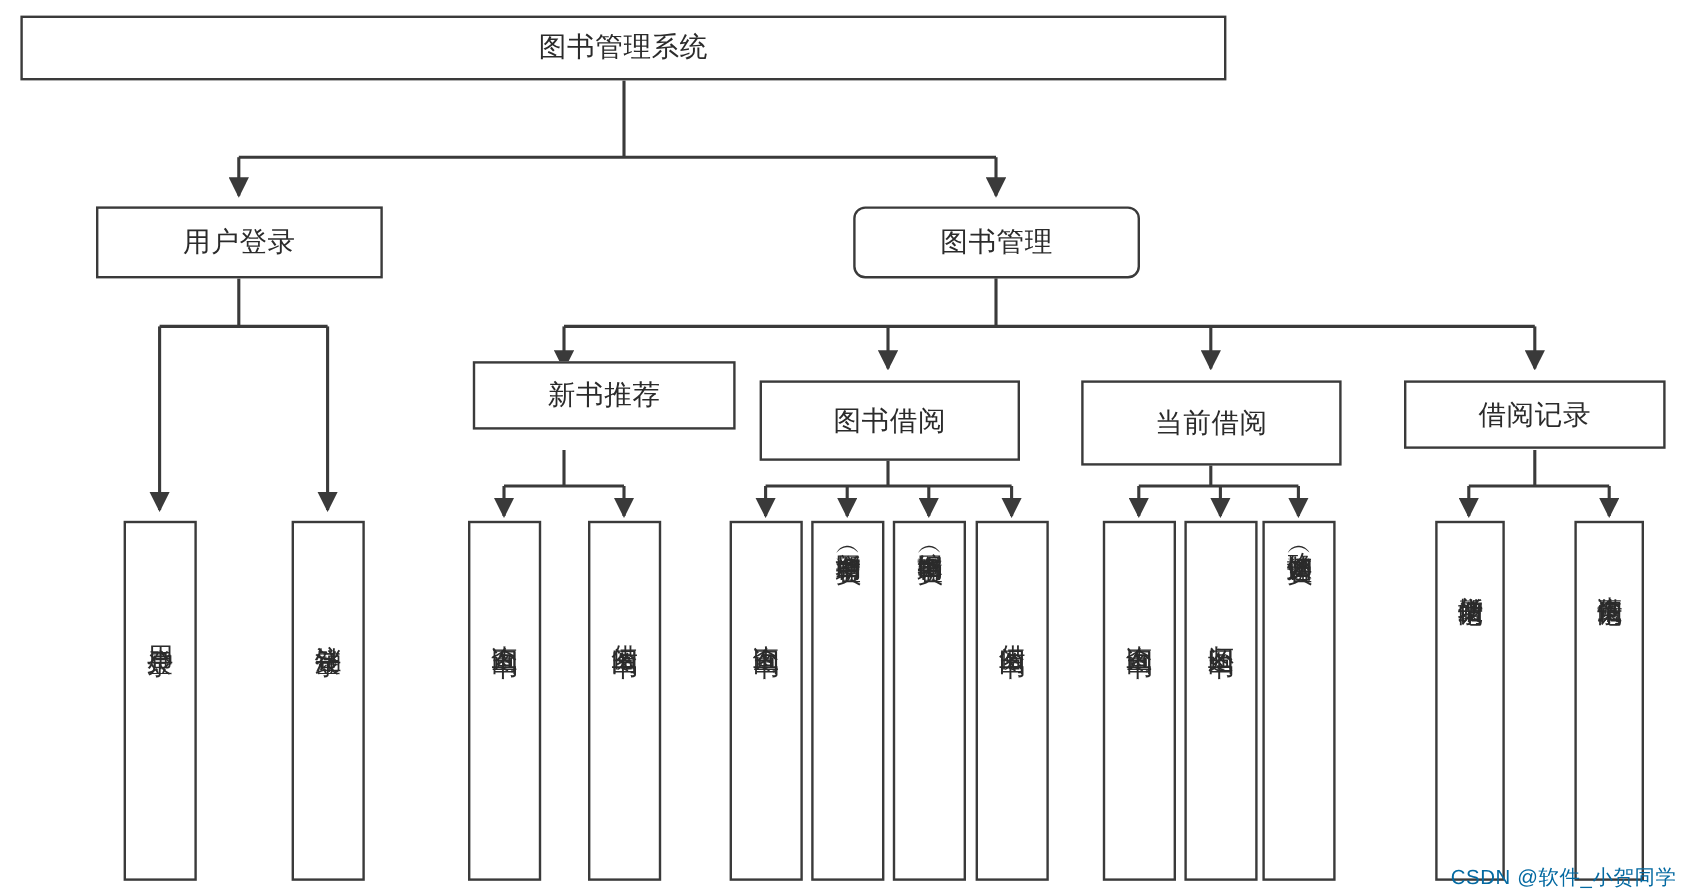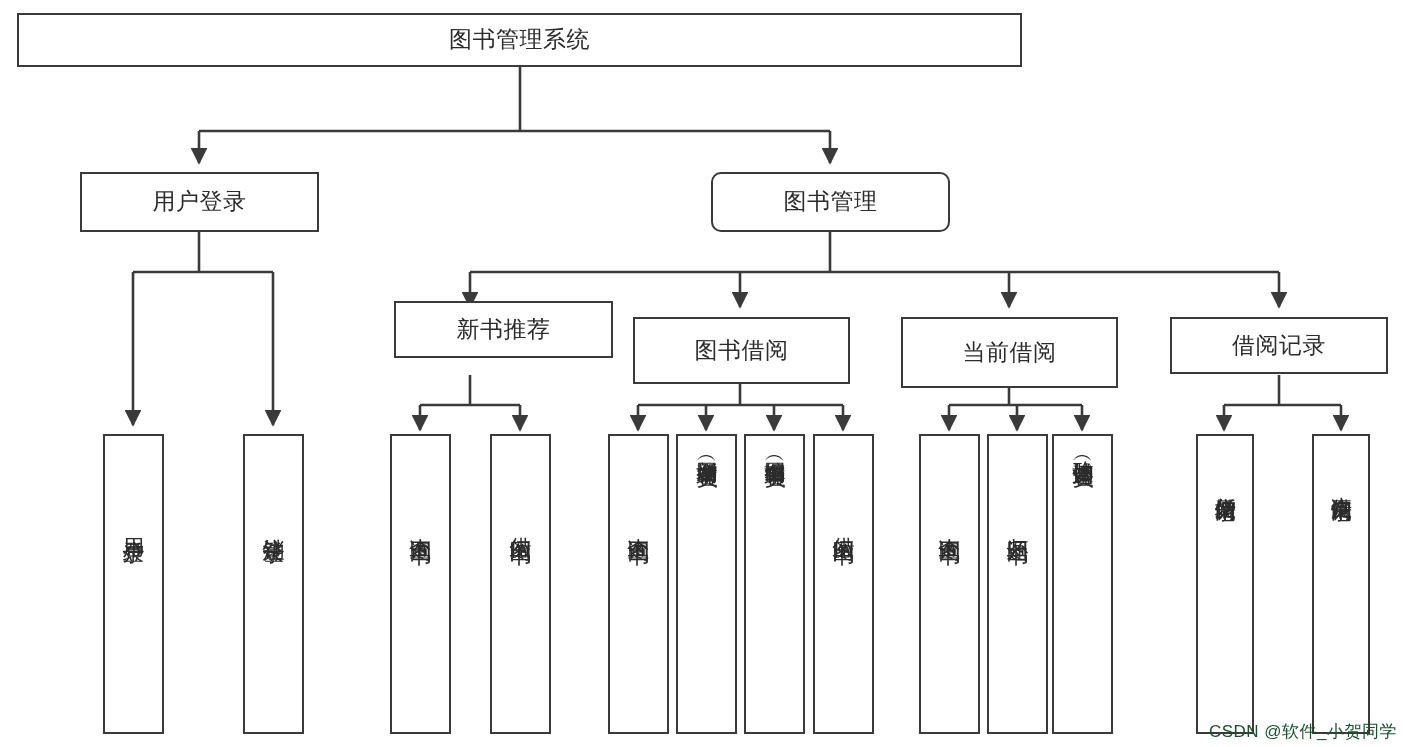--- a/index.html
+++ b/index.html
@@ -60,21 +60,21 @@
   }
   .node.vert.tall .label {
     font-size: 21px;
     letter-spacing: 1px;
   }
   .watermark {
     position: absolute;
     right: 8px;
     bottom: 4px;
     font-size: 17px;
-    color: #14532d;
+    color: #0369a1;
     letter-spacing: 0.5px;
     white-space: nowrap;
   }
 </style>
 </head>
 <body>
 
 <div id="canvas">
 
   <svg id="wires" viewBox="0 0 1405 747" xmlns="http://www.w3.org/2000/svg">

